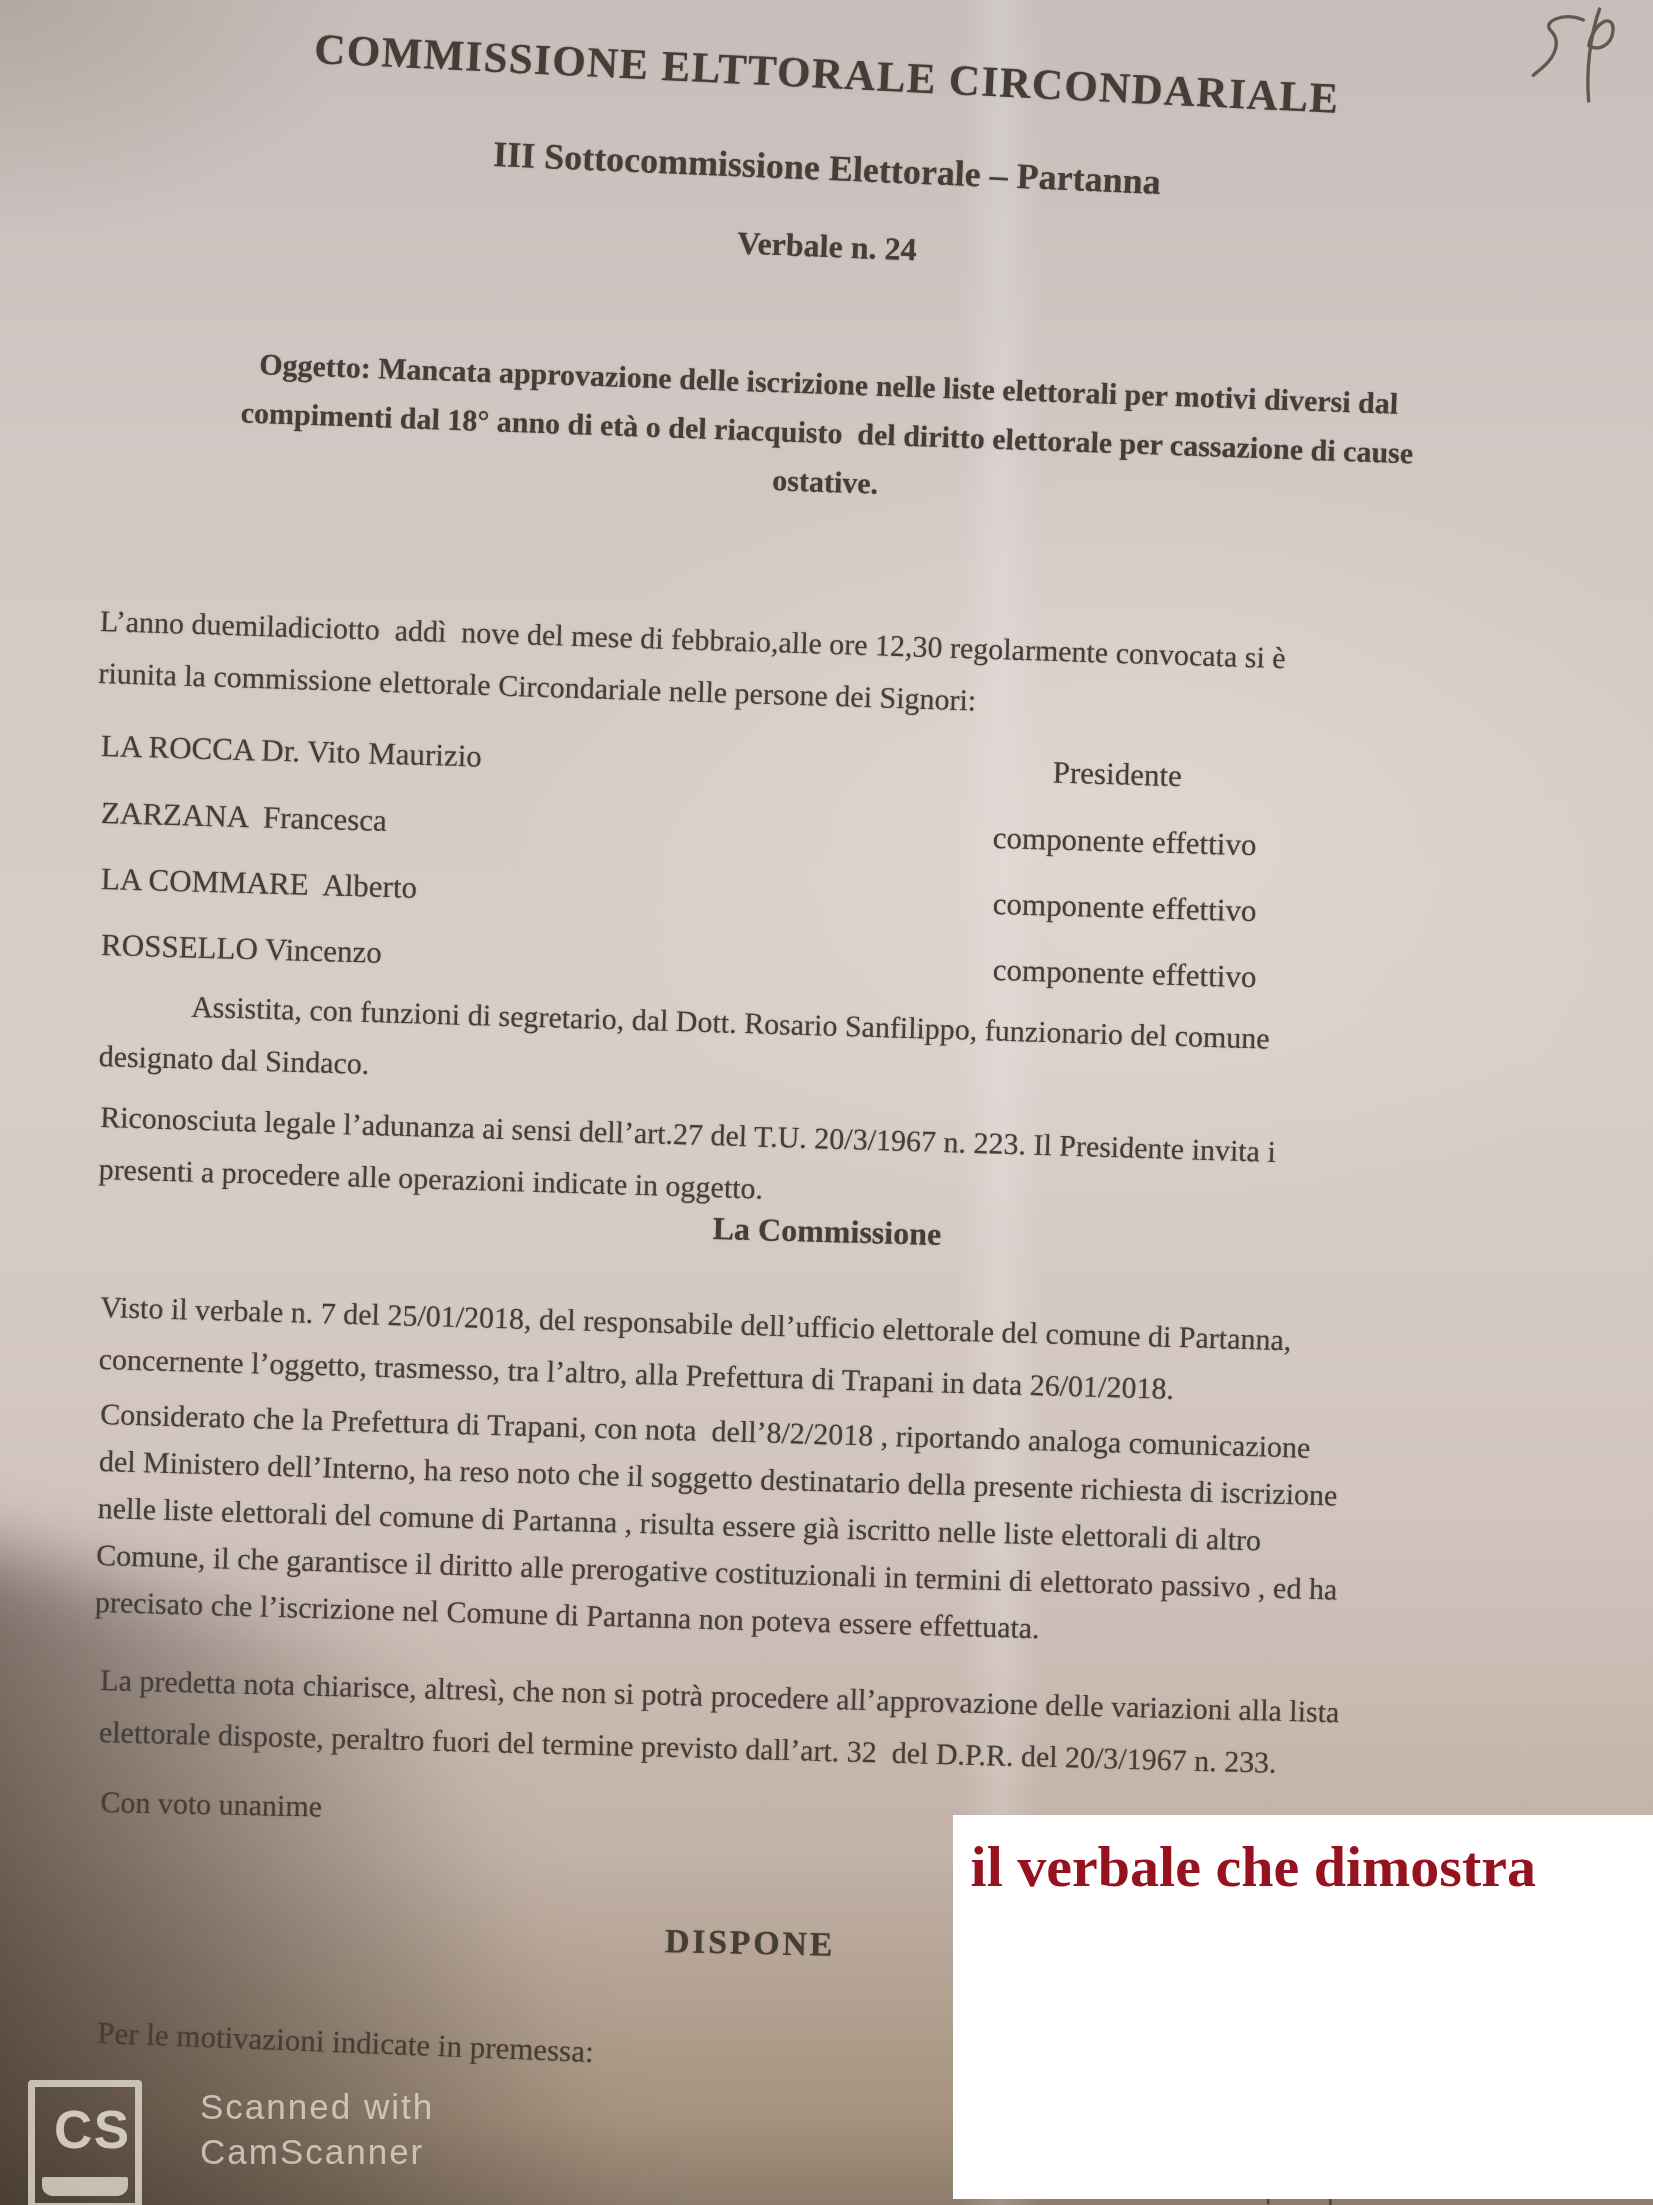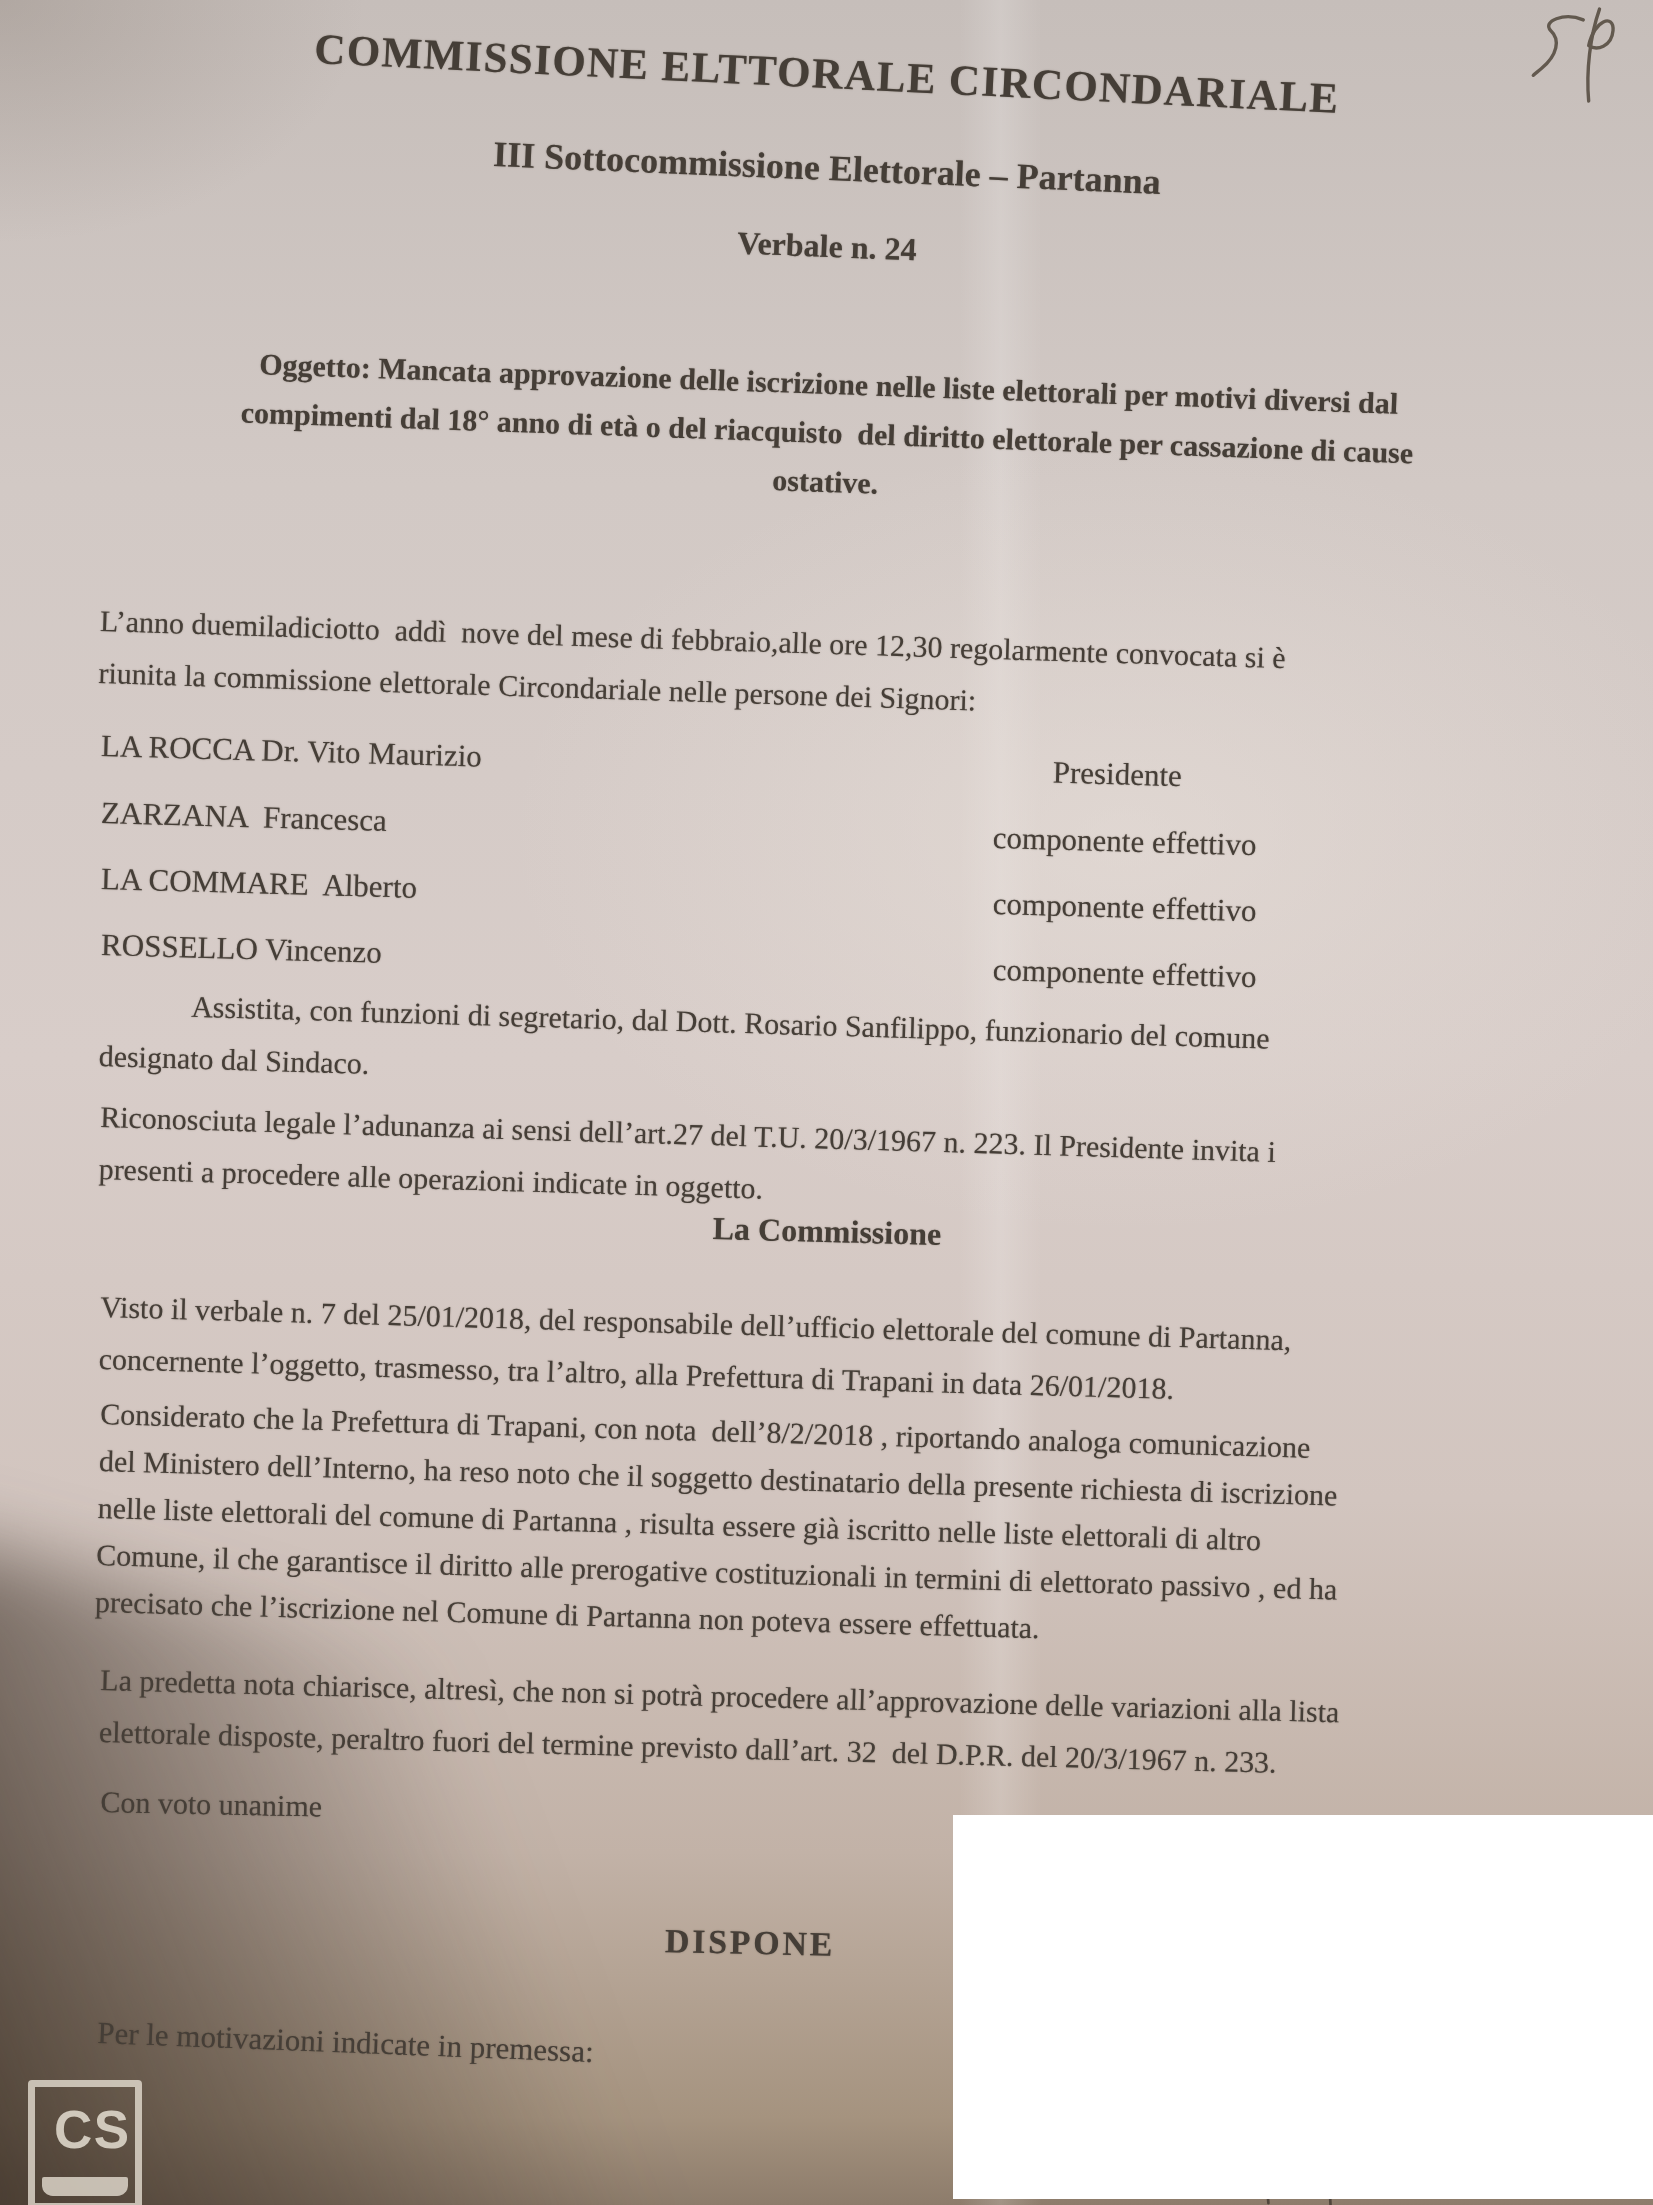--- a/index.html
+++ b/index.html
@@ -145,23 +145,28 @@
 
   <div class="premessa ink">Per le motivazioni indicate in premessa:</div>
 
   <svg class="scribbles" viewBox="0 0 560 84">
     <path d="M252,70 C250,40 258,28 262,60 M258,58 C268,44 280,46 276,66" fill="none" stroke="#3c342c" stroke-width="4" stroke-linecap="round"></path>
     <path d="M408,80 C404,44 410,24 412,10" fill="none" stroke="#3c342c" stroke-width="4" stroke-linecap="round"></path>
     <path d="M500,82 C498,52 502,34 506,20" fill="none" stroke="#3c342c" stroke-width="4" stroke-linecap="round"></path>
   </svg>
 
   <div class="tp24-box">
+    <div class="tp24-line">il verbale che dimostra</div>
   </div>
 
   <div class="camscanner">
     <div class="cs-logo">
       <div class="cs-text">CS</div>
       <div class="cs-bar"></div>
     </div>
+    <div class="cs-label">
+      <div>Scanned  with</div>
+      <div>CamScanner</div>
+    </div>
   </div>
 
 </div>
 
 
 </body></html>

